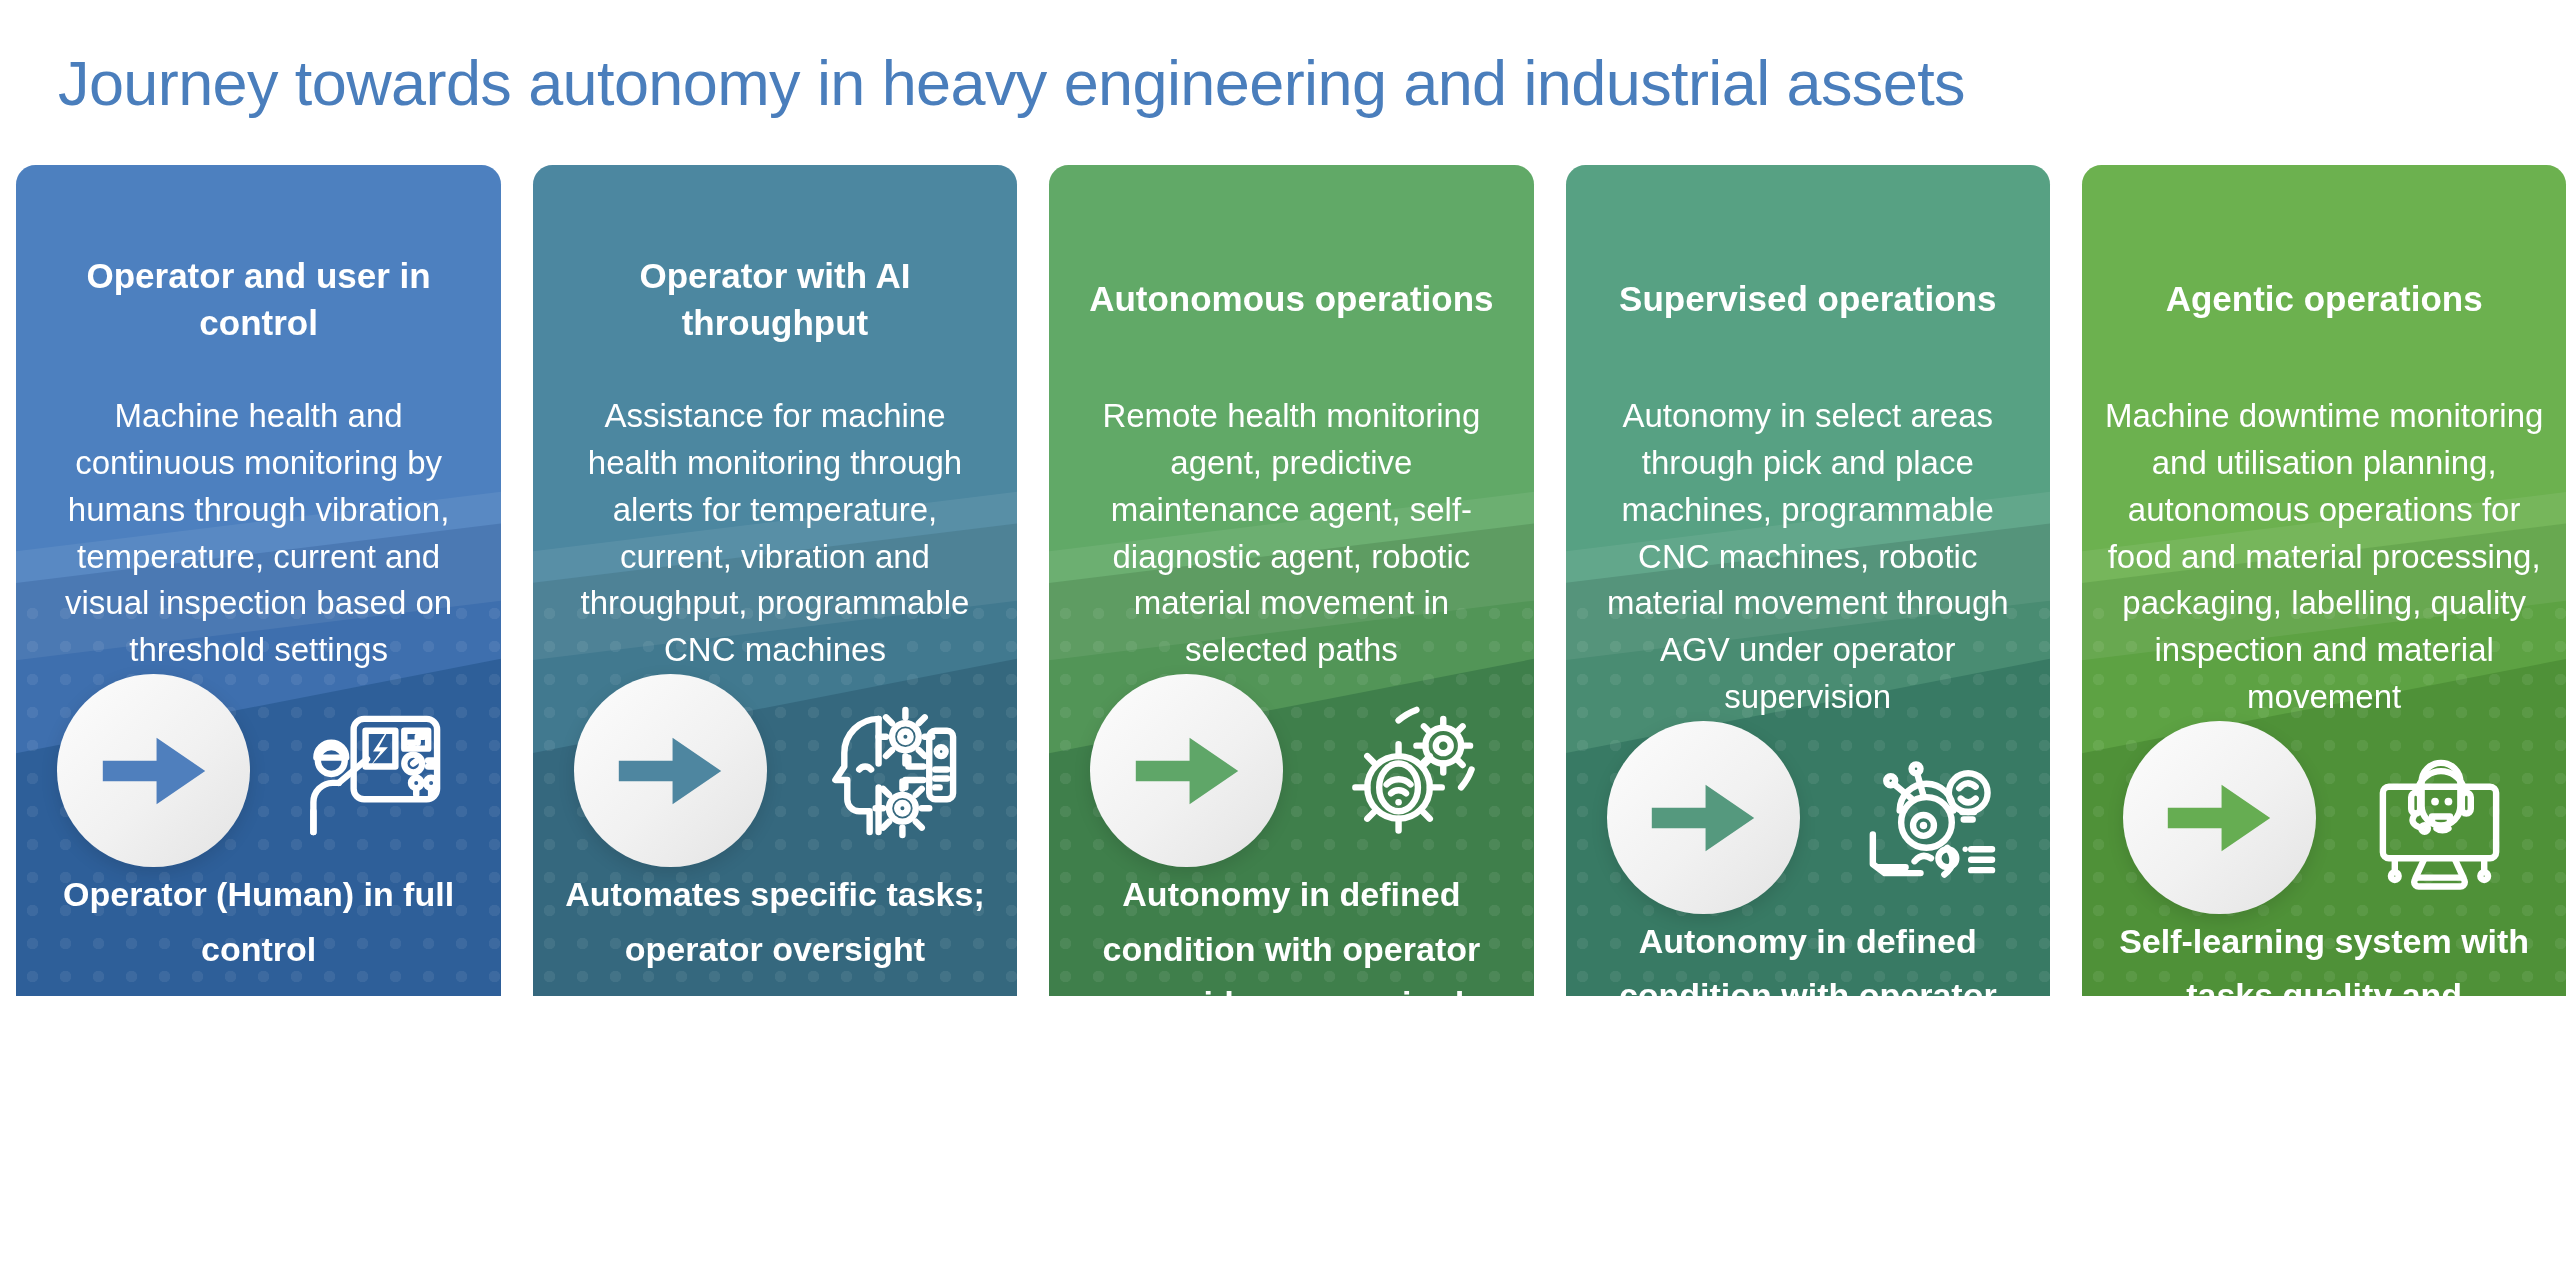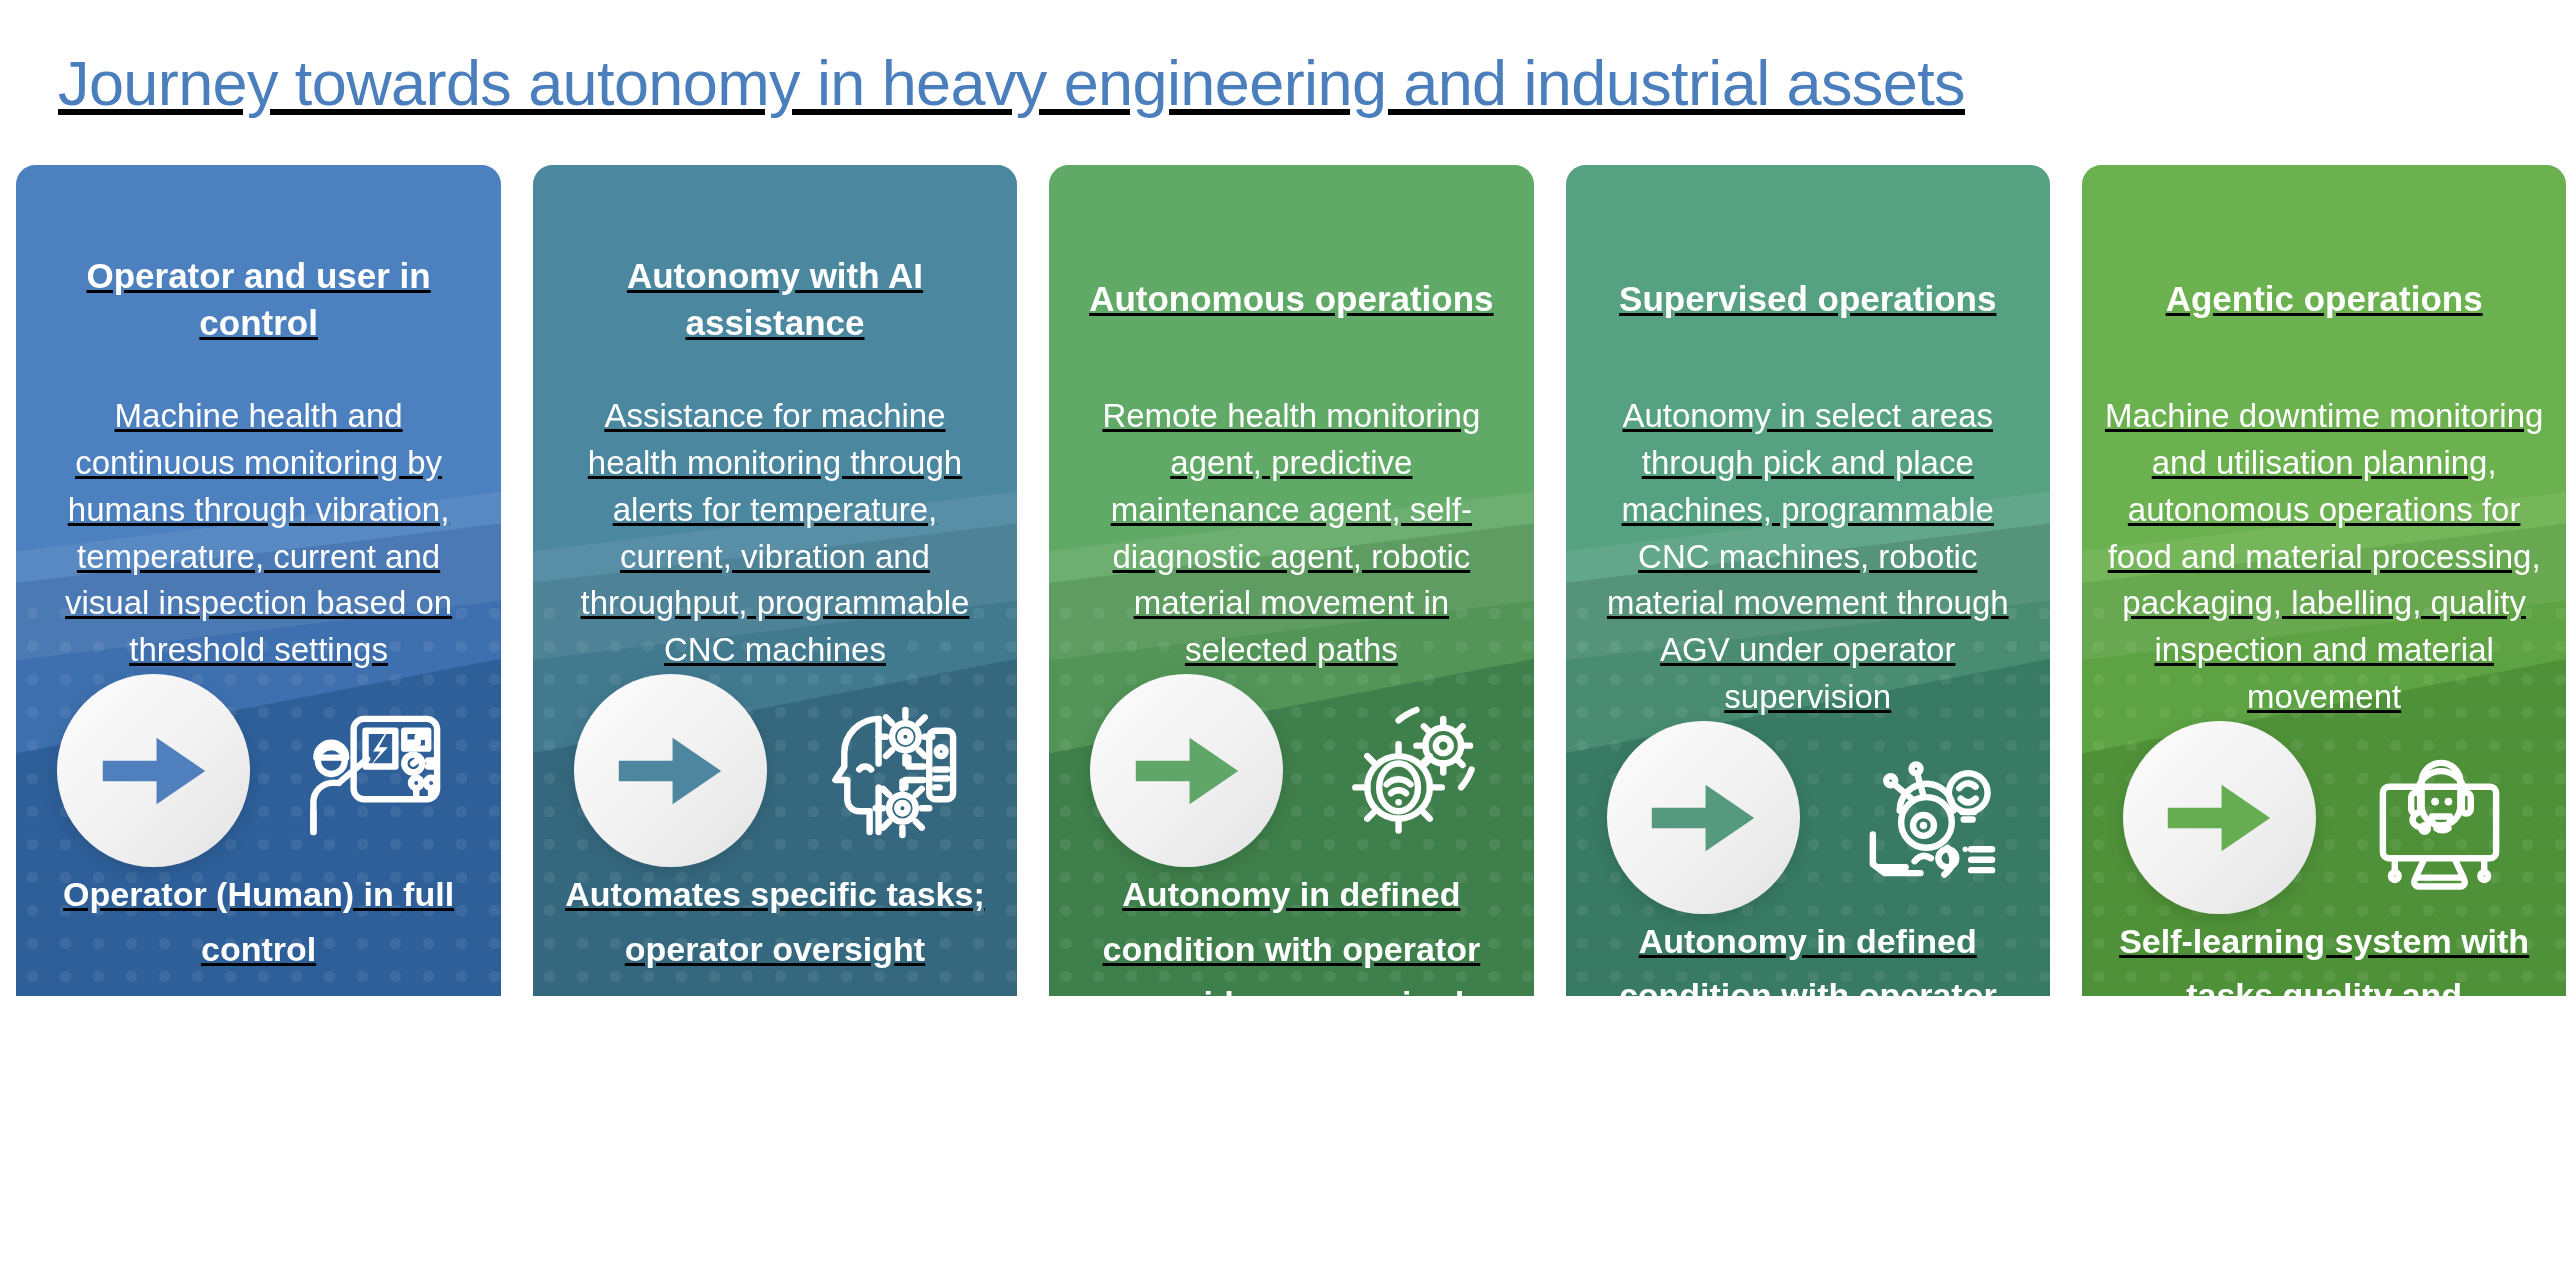--- a/index.html
+++ b/index.html
@@ -1,18 +1,18 @@
 <!DOCTYPE html>
 <html style="font-size:9.7px"><head>
 <meta charset="utf-8">
 <style>
   * { margin:0; padding:0; box-sizing:border-box; }
   html,body { background:#ffffff; }
   body { font-family:"Liberation Sans", sans-serif; }
-  .canvas { position:relative; width:2576px; height:1273px; background:#ffffff; overflow:hidden;text-decoration:underline; }
+  .canvas { position:relative; width:2576px; height:1273px; background:#ffffff; overflow:hidden; }
 
   .header { height:165px; display:flex; align-items:center; padding-left:58px; }
   .page-title { font-size:63px; font-weight:400; color:#4a7ebc; letter-spacing:-0.6px; }
 
   .columns { display:flex; gap:32px; margin:0 9.7px 0 16.4px; height:831px;border-radius:8px; }
 
   .column {
     position:relative; flex:1; border-radius:19.5px 19.5px 0 0; overflow:hidden;
     background:var(--ctop); display:flex; flex-direction:column;
     padding-top:58px;
@@ -108,21 +108,21 @@
         <div class="col-bottom">Operator (Human) in full control</div>
       </div>
     </div>
 
     <div class="column" style="--ctop: #4c87a0; --cmid: #41798f; --cdark: #35687e; --arrow: #4e86a0;">
       <div class="shade-a"></div>
       <div class="shade-b"></div>
       <div class="band-light"></div>
       <div class="dots"></div>
       <div class="col-content">
-        <div class="col-heading">Autonomy with AI assistance</div>
+        <div class="col-heading">Operator with AI throughput</div>
         <div class="col-desc">Assistance for machine health monitoring through alerts for temperature, current, vibration and throughput, programmable CNC machines</div>
         <div class="spacer-a"></div>
         <div class="icons-row">
           <div class="arrow-circle">
             <svg viewBox="0 0 100 100">
                 <polygon class="arrow-glyph" points="10,42 52,42 52,24 90,50 52,76 52,58 10,58"></polygon>
               </svg>
           </div>
           <div class="theme-icon">
             <svg viewBox="0 0 100 100">

